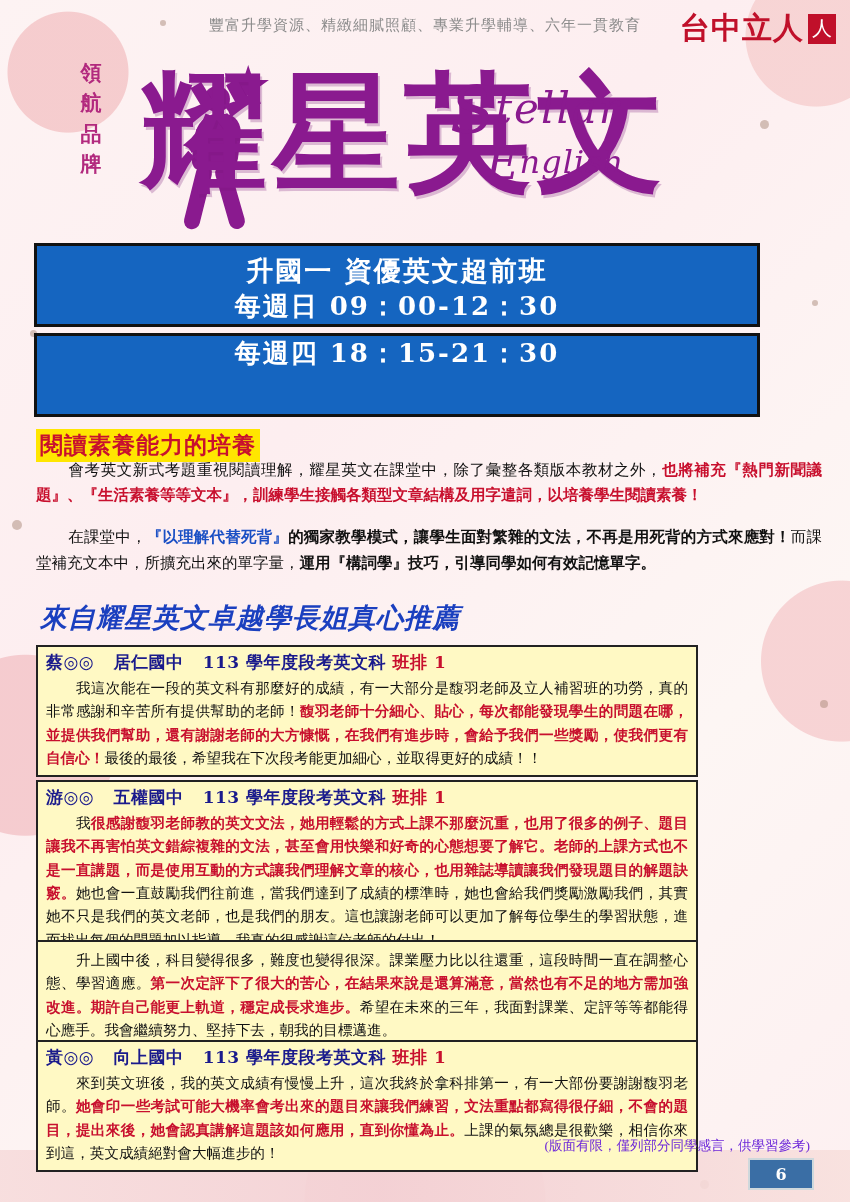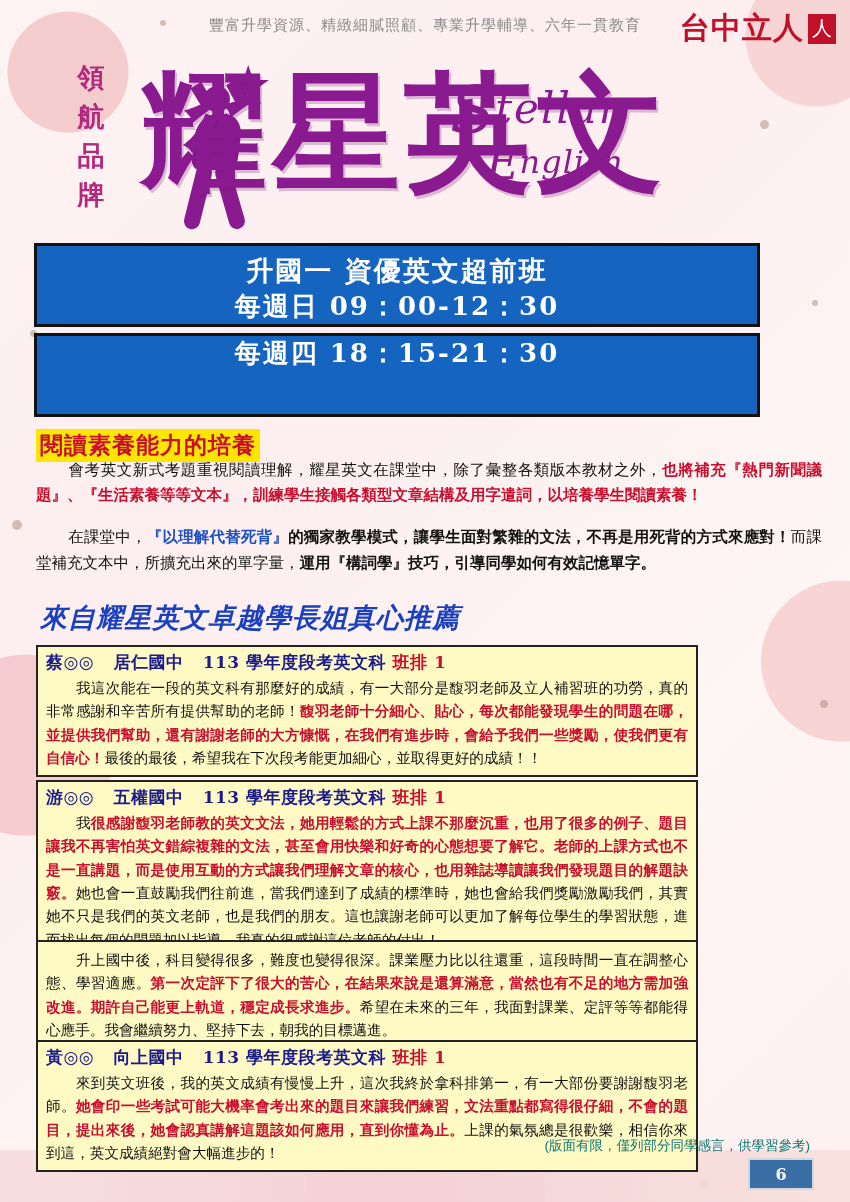--- a/index.html
+++ b/index.html
@@ -74,21 +74,21 @@
     align-items: center;
     justify-content: center;
     font-family: "DejaVu Serif", serif;
   }
 
   .vertical-slogan {
     position: absolute;
     left: 74px;
     top: 58px;
     width: 34px;
-    font-size: 27px;
+    font-size: 21px;
     font-weight: bold;
     color: #b2297e;
     line-height: 1.45;
     font-family: "DejaVu Serif", serif;
     text-align: center;
   }
 
   .logo-area {
     position: absolute;
     left: 120px;
@@ -277,22 +277,22 @@
   #card1 { top: 645px; }
   #card2 { top: 780px; }
   #card3 { top: 940px; }
   #card4 { top: 1040px; }
 
   .footnote {
     position: absolute;
     right: 40px;
     top: 1137px;
     font-size: 13.5px;
-    color: #0f766e;
-    font-family: Liberation Sans, sans-serif;
+    color: #6d28d9;
+    font-family: Liberation Serif, serif;
   }
   .pagebadge {
     position: absolute;
     right: 36px;
     bottom: 12px;
     width: 62px;
     height: 28px;
     background: #3a6ea5;
     border: 2px solid #cfd8dc;
     color: #fff;

